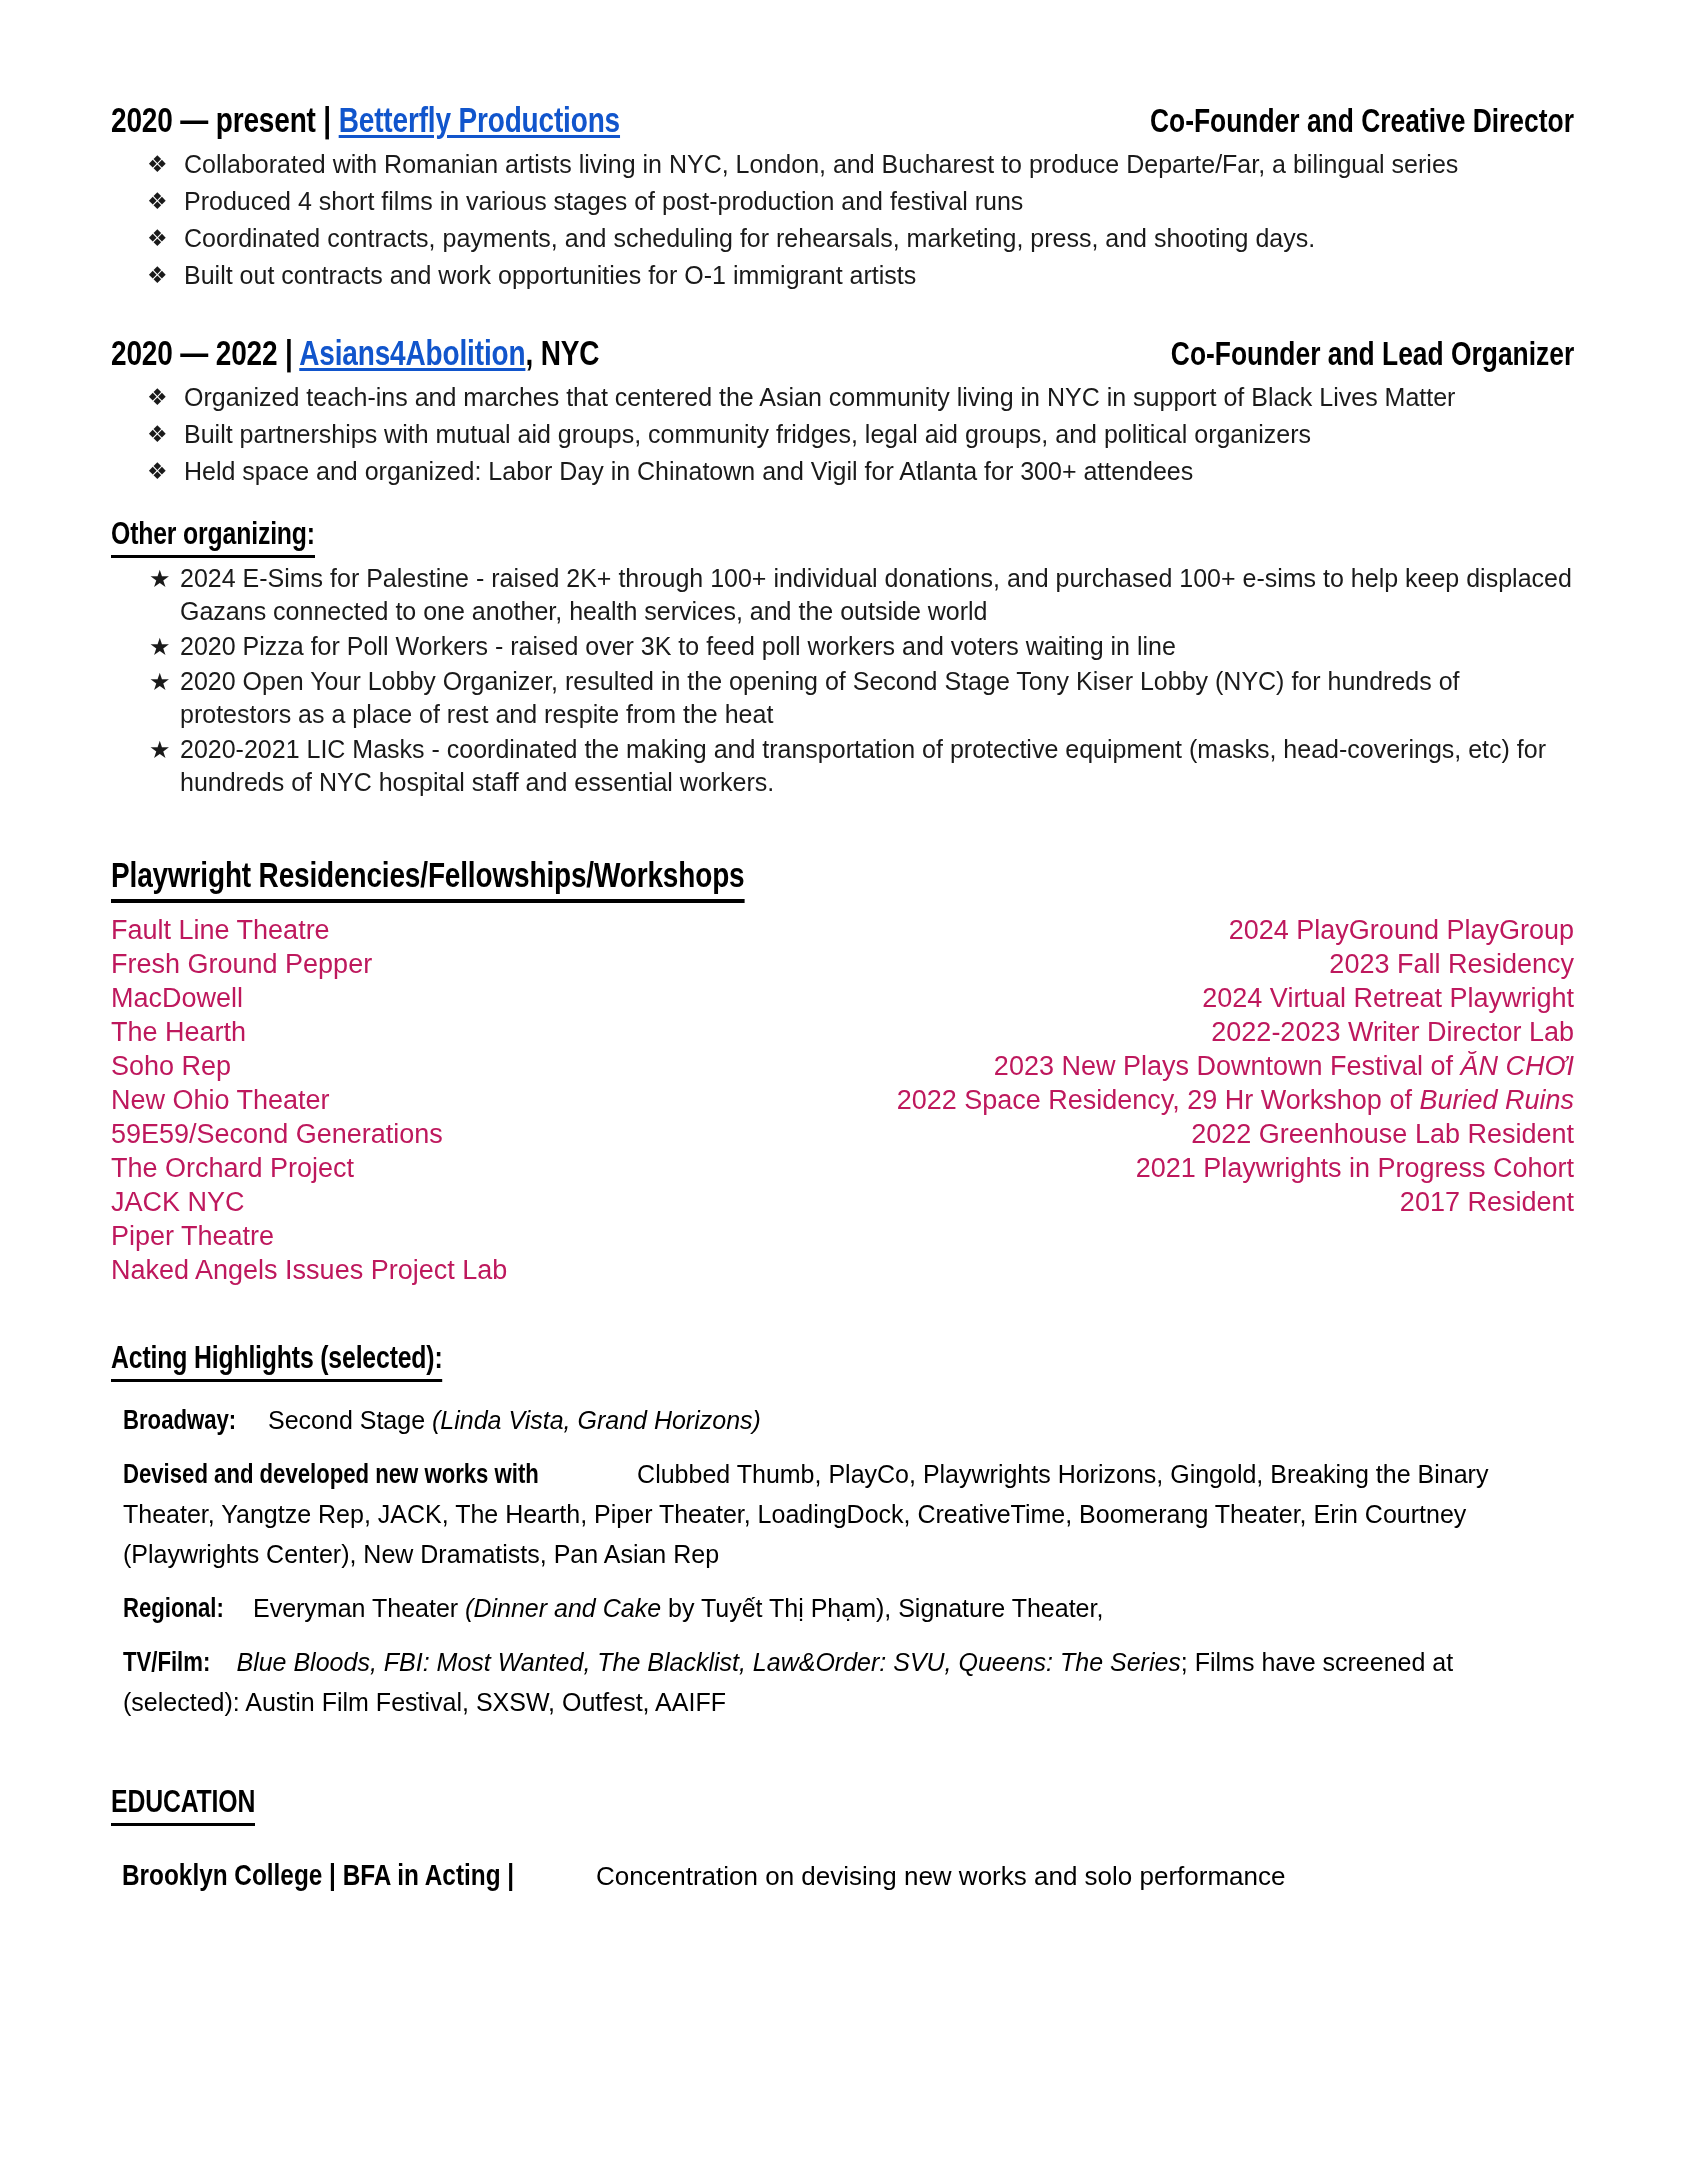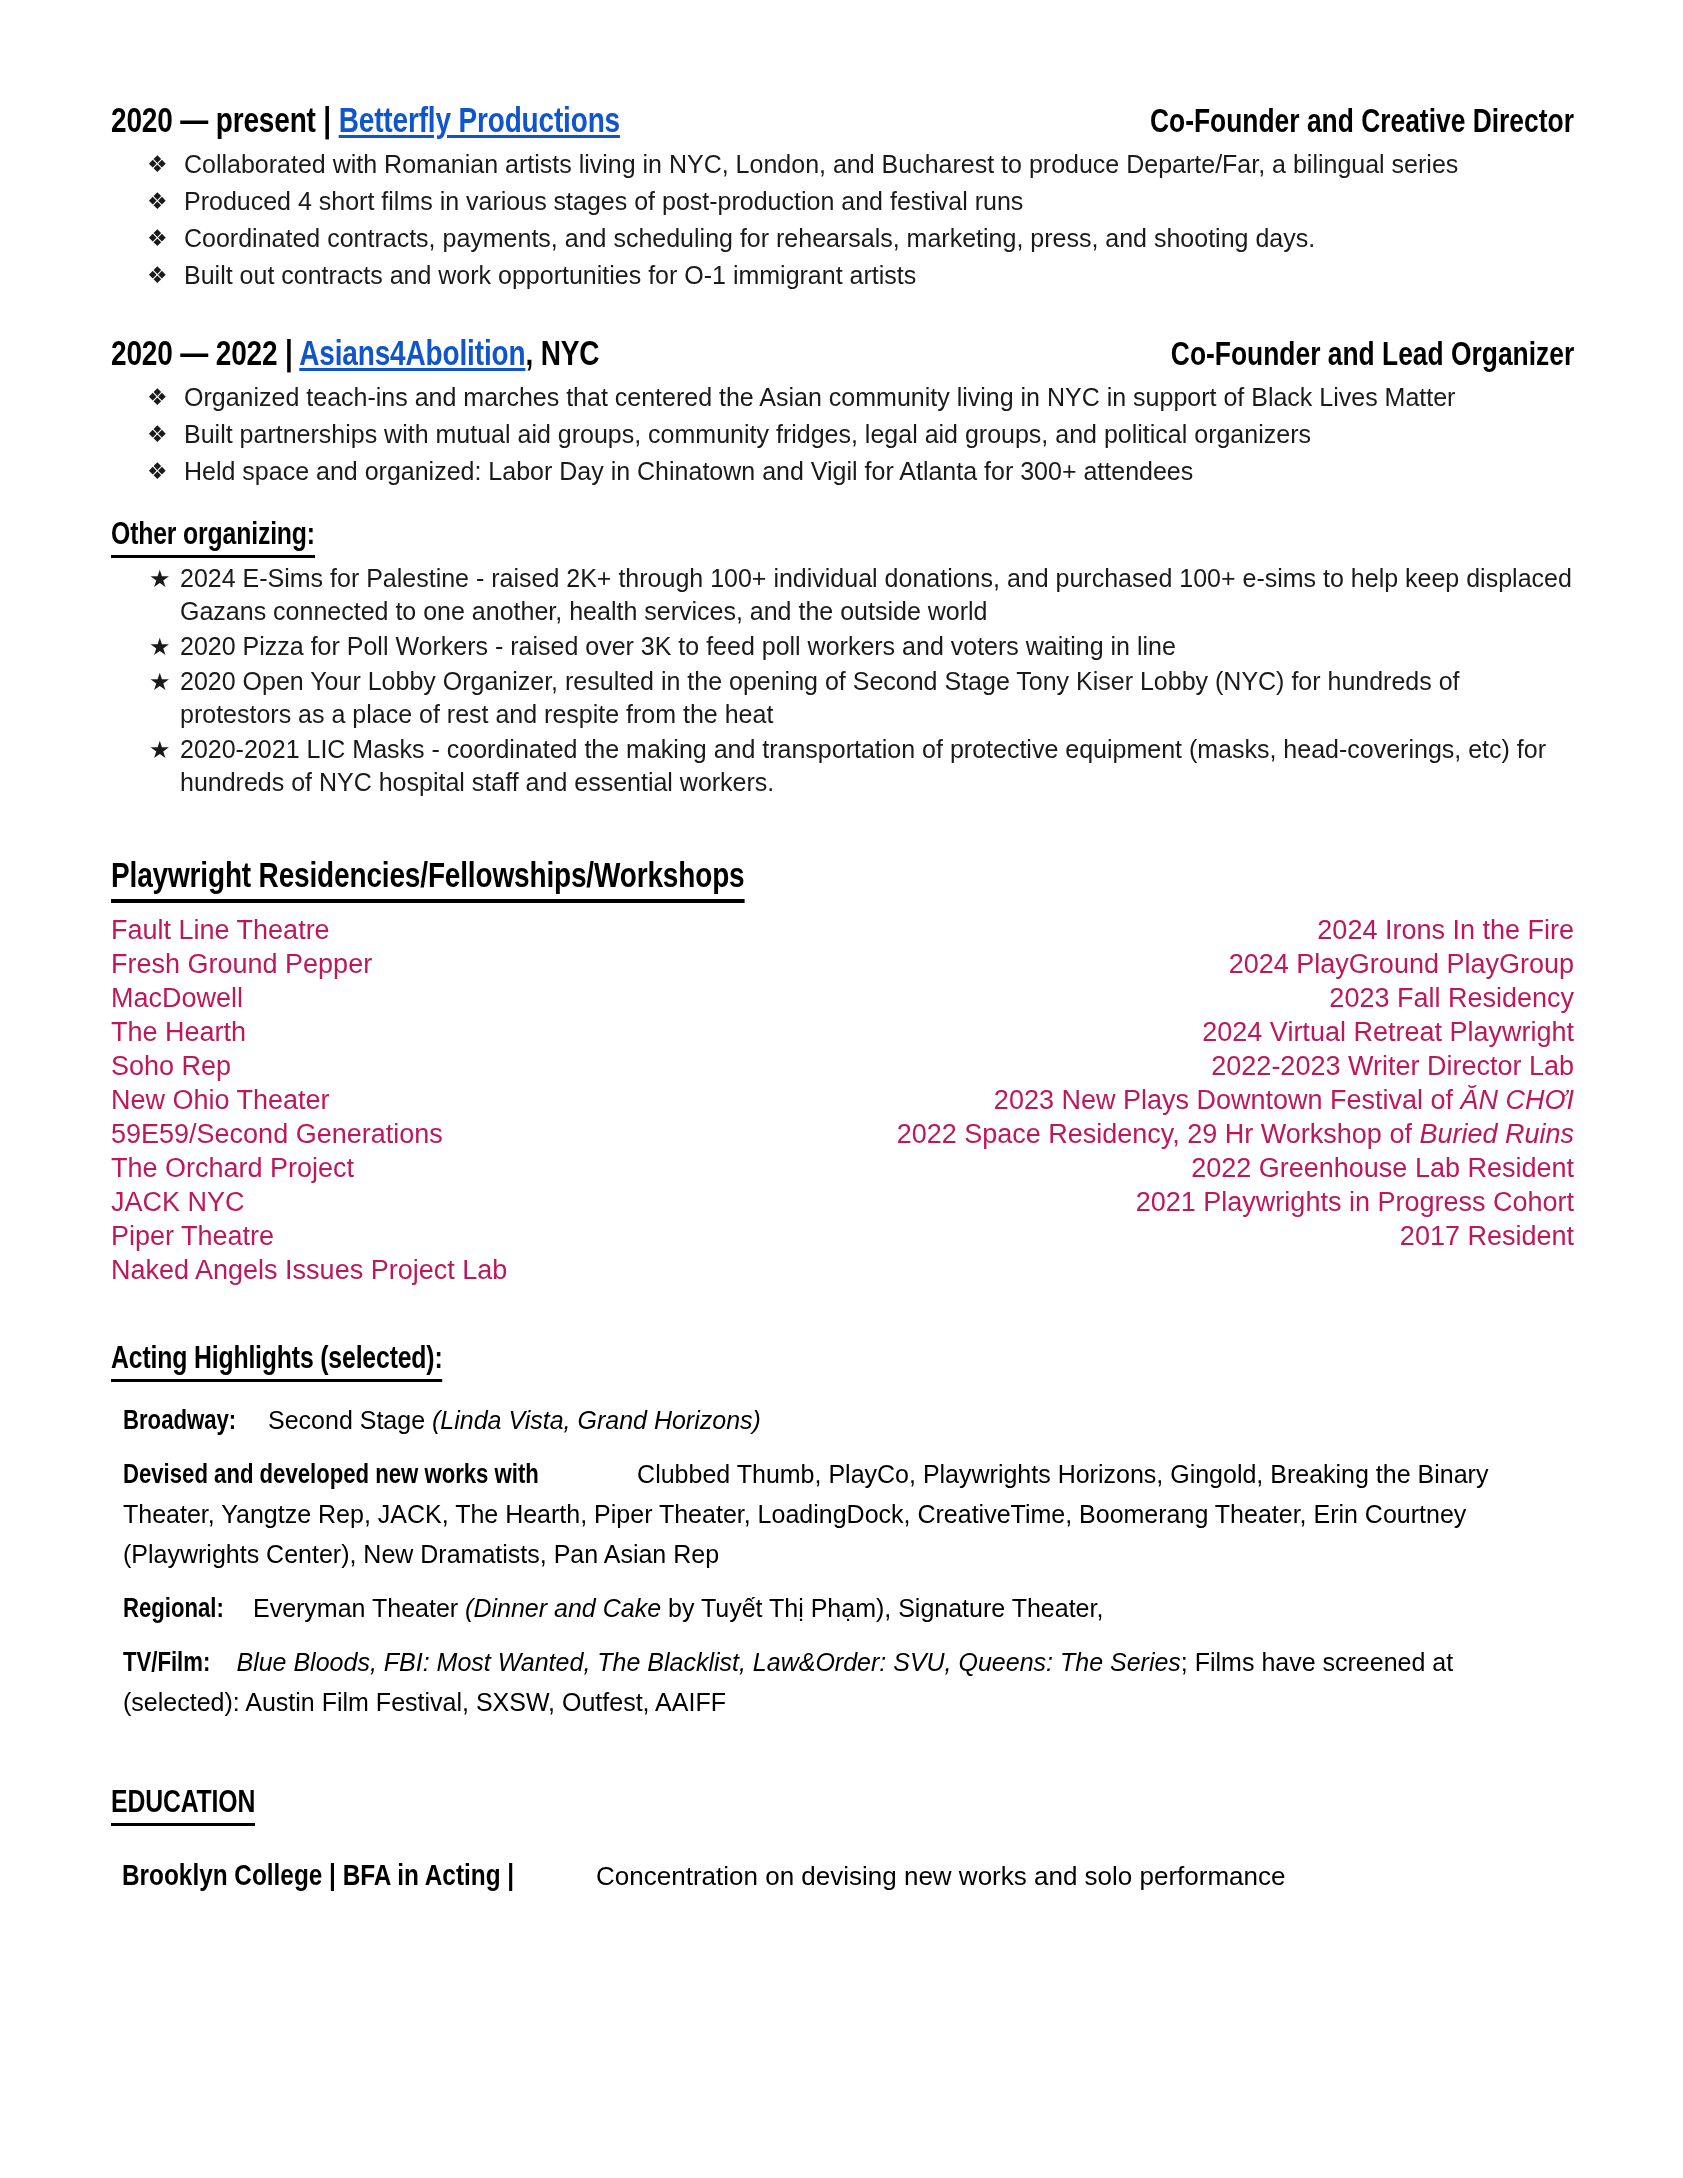--- a/index.html
+++ b/index.html
@@ -178,21 +178,20 @@
         <div>The Hearth</div>
         <div>Soho Rep</div>
         <div>New Ohio Theater</div>
         <div>59E59/Second Generations</div>
         <div>The Orchard Project</div>
         <div>JACK NYC</div>
         <div>Piper Theatre</div>
         <div>Naked Angels Issues Project Lab</div>
       </div>
       <div class="res-col-r">
-        <div>2024 Irons In the Fire</div>
         <div>2024 PlayGround PlayGroup</div>
         <div>2023 Fall Residency</div>
         <div>2024 Virtual Retreat Playwright</div>
         <div>2022-2023 Writer Director Lab</div>
         <div>2023 New Plays Downtown Festival of <i>ĂN CHƠI</i></div>
         <div>2022 Space Residency, 29 Hr Workshop of <i>Buried Ruins</i></div>
         <div>2022 Greenhouse Lab Resident</div>
         <div>2021 Playwrights in Progress Cohort</div>
         <div>2017 Resident</div>
       </div>

